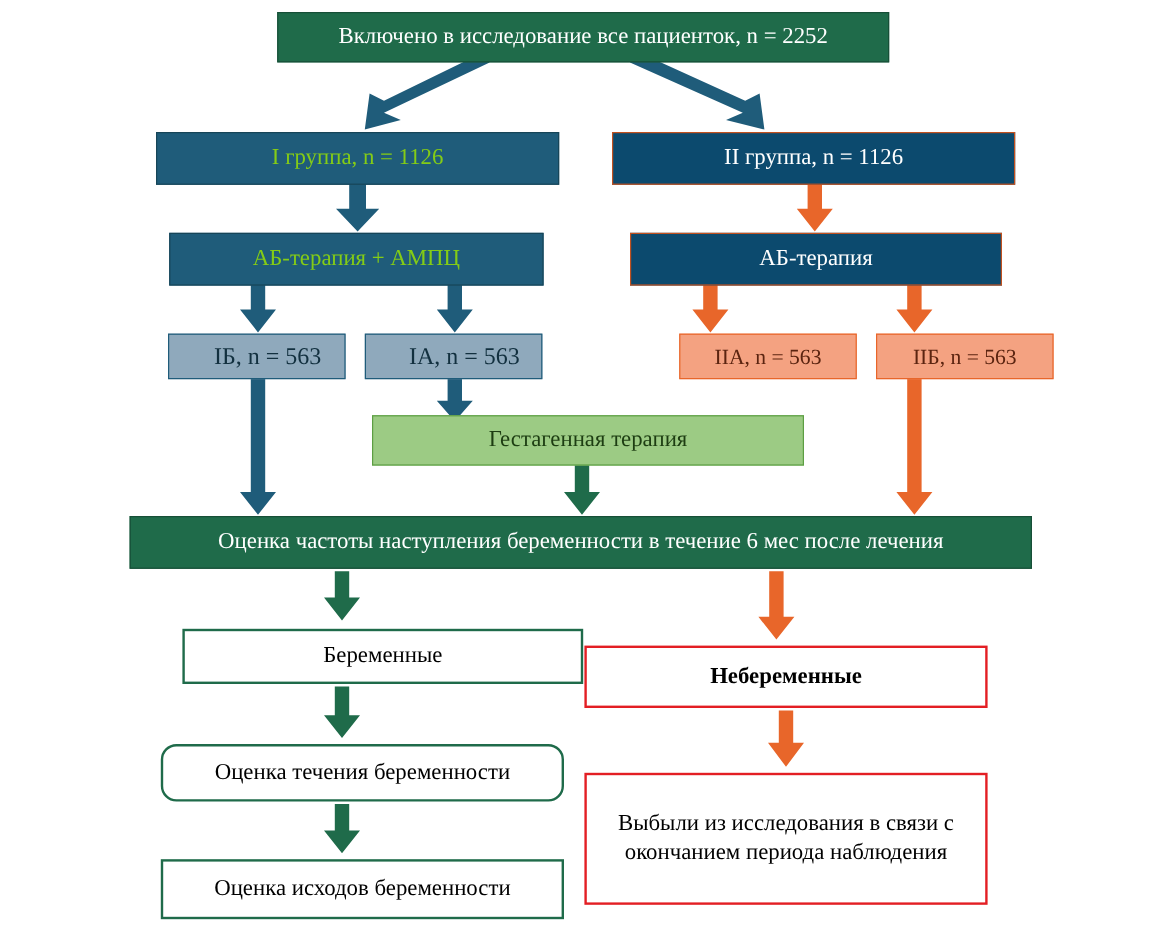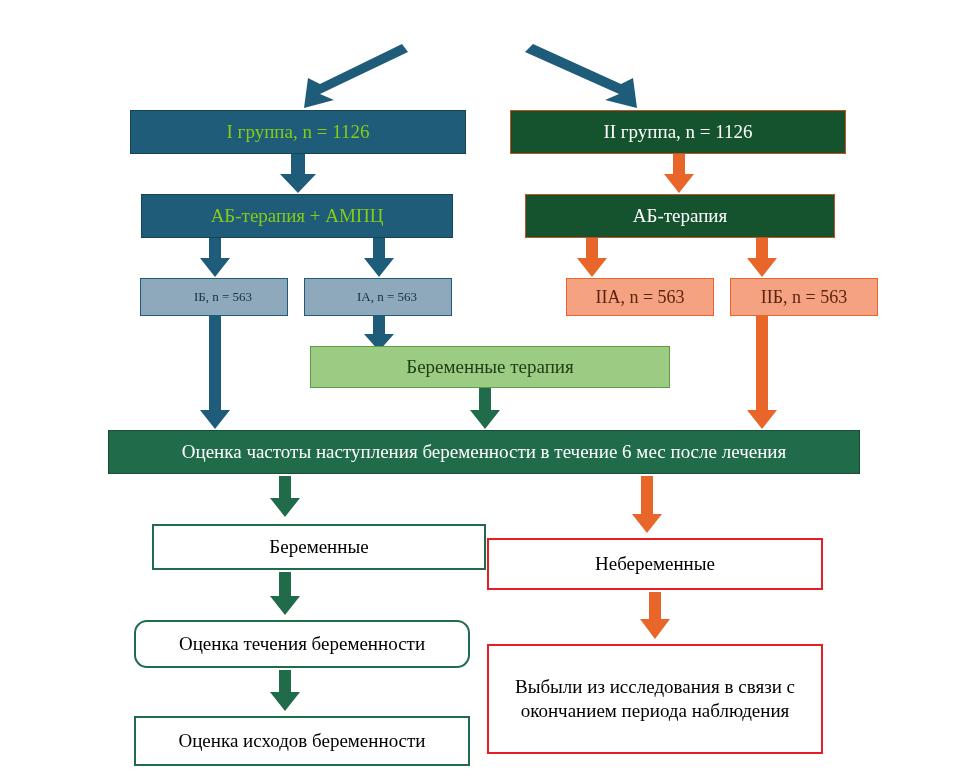--- a/index.html
+++ b/index.html
@@ -36,30 +36,30 @@
     color: #ffffff;
     font-size: 19px;
   }
   .n-blue-dark {
     background: #1F5C7A;
     border: 1px solid #174558;
     color: #84cc16;
     font-size: 19px;
   }
   .n-orange {
-    background: #14532d;
+    background: #0c4a6e;
     border: 1px solid #c2511f;
     color: #ffffff;
     font-size: 19px;
   }
   .n-blue-light {
     background: #8FA9BC;
     border: 1px solid #1F5C7A;
     color: #12303f;
-    font-size: 13px;
+    font-size: 20px;
     padding-left: 18px;
   }
   .n-orange-light {
     background: #F4A281;
     border: 1px solid #E8662A;
     color: #5b2410;
     font-size: 18px;
     margin-left: 46px;
   }
   .n-green-light {
@@ -196,20 +196,23 @@
       <path d="M11,0 L23,0 L23,22 L32,22 L17,41 L2,22 L11,22 Z" fill="#1F6B4A"></path>
     </svg>
   </div>
 
   <div class="arrow" style="left:638px; top:592px; width:34px; height:48px;">
     <svg width="34" height="48" viewBox="0 0 34 48">
       <path d="M11,0 L23,0 L23,27 L32,27 L17,47 L2,27 L11,27 Z" fill="#E8662A"></path>
     </svg>
   </div>
 
+  <div class="node n-top" style="left:231px; top:10px; width:510px; height:42px;">
+    <span>Включено в исследование все пациенток, n = 2252</span>
+  </div>
 
   <div class="node n-blue-dark" style="left:130px; top:110px; width:336px; height:44px;">
     <span>I группа, n = 1126</span>
   </div>
 
   <div class="node n-orange" style="left:510px; top:110px; width:336px; height:44px;">
     <span>II группа, n = 1126</span>
   </div>
 
   <div class="node n-blue-dark" style="left:141px; top:194px; width:312px; height:44px;">
@@ -230,32 +233,32 @@
 
   <div class="node n-orange-light" style="left:520px; top:278px; width:148px; height:38px;">
     <span>IIА, n = 563</span>
   </div>
 
   <div class="node n-orange-light" style="left:684px; top:278px; width:148px; height:38px;">
     <span>IIБ, n = 563</span>
   </div>
 
   <div class="node n-green-light" style="left:310px; top:346px; width:360px; height:42px;">
-    <span>Беременные терапия</span>
+    <span>Гестагенная терапия</span>
   </div>
 
   <div class="node n-eval" style="left:108px; top:430px; width:752px; height:44px;">
     <span>Оценка частоты наступления беременности в течение 6 мес после лечения</span>
   </div>
 
   <div class="node n-green-outline" style="left:152px; top:524px; width:334px; height:46px;">
     <span>Беременные</span>
   </div>
 
-  <div class="node n-red-outline" style="left:487px; top:538px; width:336px; height:52px;">
+  <div class="node n-red-outline" style="left:487px; top:538px; width:336px; height:52px;font-weight:bold;">
     <span>Небеременные</span>
   </div>
 
   <div class="node n-green-outline" style="left:134px; top:620px; width:336px; height:48px;border-radius:13px;">
     <span>Оценка течения беременности</span>
   </div>
 
   <div class="node n-green-outline" style="left:134px; top:716px; width:336px; height:50px;">
     <span>Оценка исходов беременности</span>
   </div>

